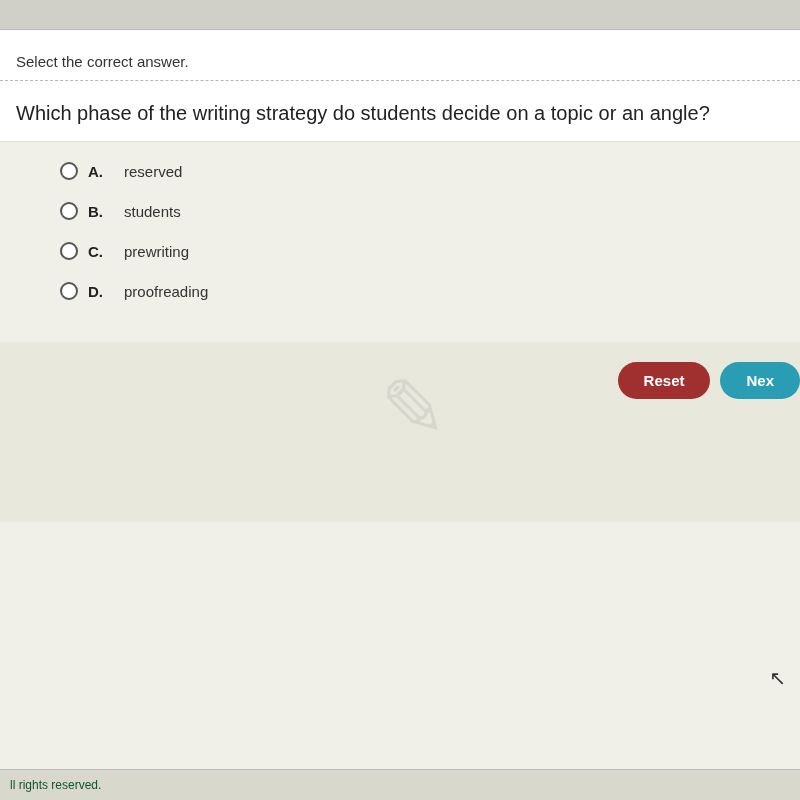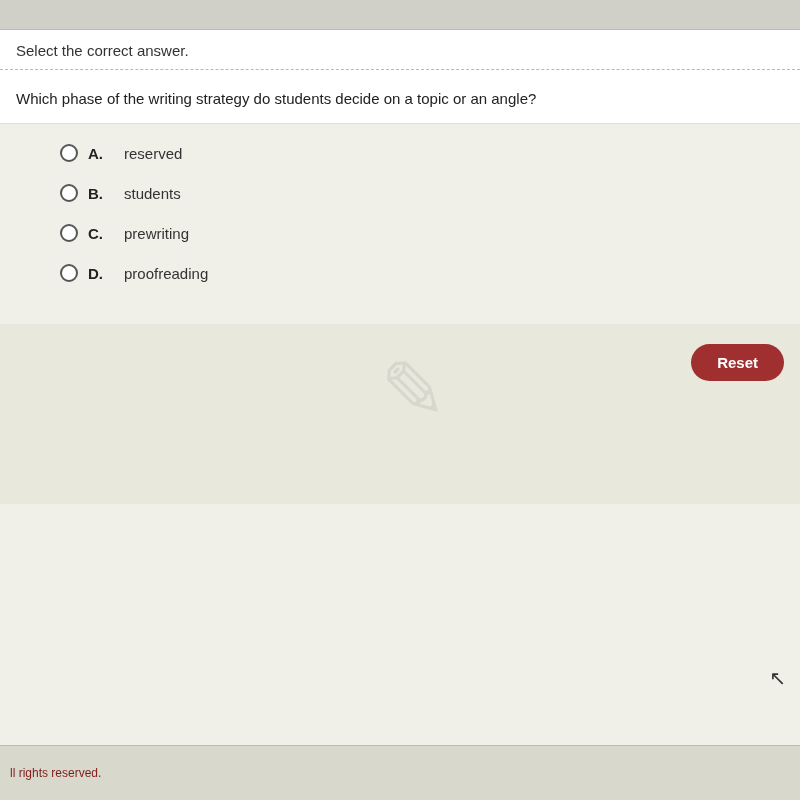--- a/index.html
+++ b/index.html
@@ -21,37 +21,37 @@
 
     .top-bar {
       width: 100%;
       height: 30px;
       background-color: #d0cfc8;
       border-bottom: 1px solid #bbb;
     }
 
     .header-section {
       background-color: #fff;
-      padding: 12px 16px 10px 16px;
+      padding: 23px 16px 10px 16px;
       border-bottom: 1px dashed #b0b8c0;
     }
 
     .header-title {
       font-size: 15px;
       color: #333;
     }
 
     .question-section {
       background-color: #fff;
       padding: 18px 16px 14px 16px;
       border-bottom: 1px solid #e0e0d8;
     }
 
     .question-text {
-      font-size: 15px;
+      font-size: 20px;
       color: #222;
       line-height: 1.4;
       margin-top: 6px;
     }
 
     .options-section {
       background-color: #f0f0e8;
       padding: 20px 40px 20px 60px;
     }
 
@@ -135,23 +135,23 @@
       pointer-events: none;
       user-select: none;
     }
 
     .footer {
       position: absolute;
       bottom: 0;
       left: 0;
       width: 100%;
       background-color: #d8d8cc;
-      padding: 20px 10px;
+      padding: 8px 10px;
       font-size: 12px;
-      color: #7f1d1d;
+      color: #14532d;
       border-top: 1px solid #bbb;
     }
 
     .cursor {
       position: absolute;
       bottom: 110px;
       right: 14px;
       font-size: 20px;
       color: #333;
     }
@@ -195,20 +195,21 @@
     <span class="option-text">proofreading</span>
   </div>
 
 </div>
 
 <div class="background-area">
   <div class="watermark">✎</div>
 
   <div class="buttons-section">
     <button class="btn-reset">Reset</button>
+    <button class="btn-next">Nex</button>
   </div>
 </div>
 
 <div class="cursor">↖</div>
 
 <div class="footer">
   <span>ll rights reserved.</span>
 </div>
 
 </body></html>

